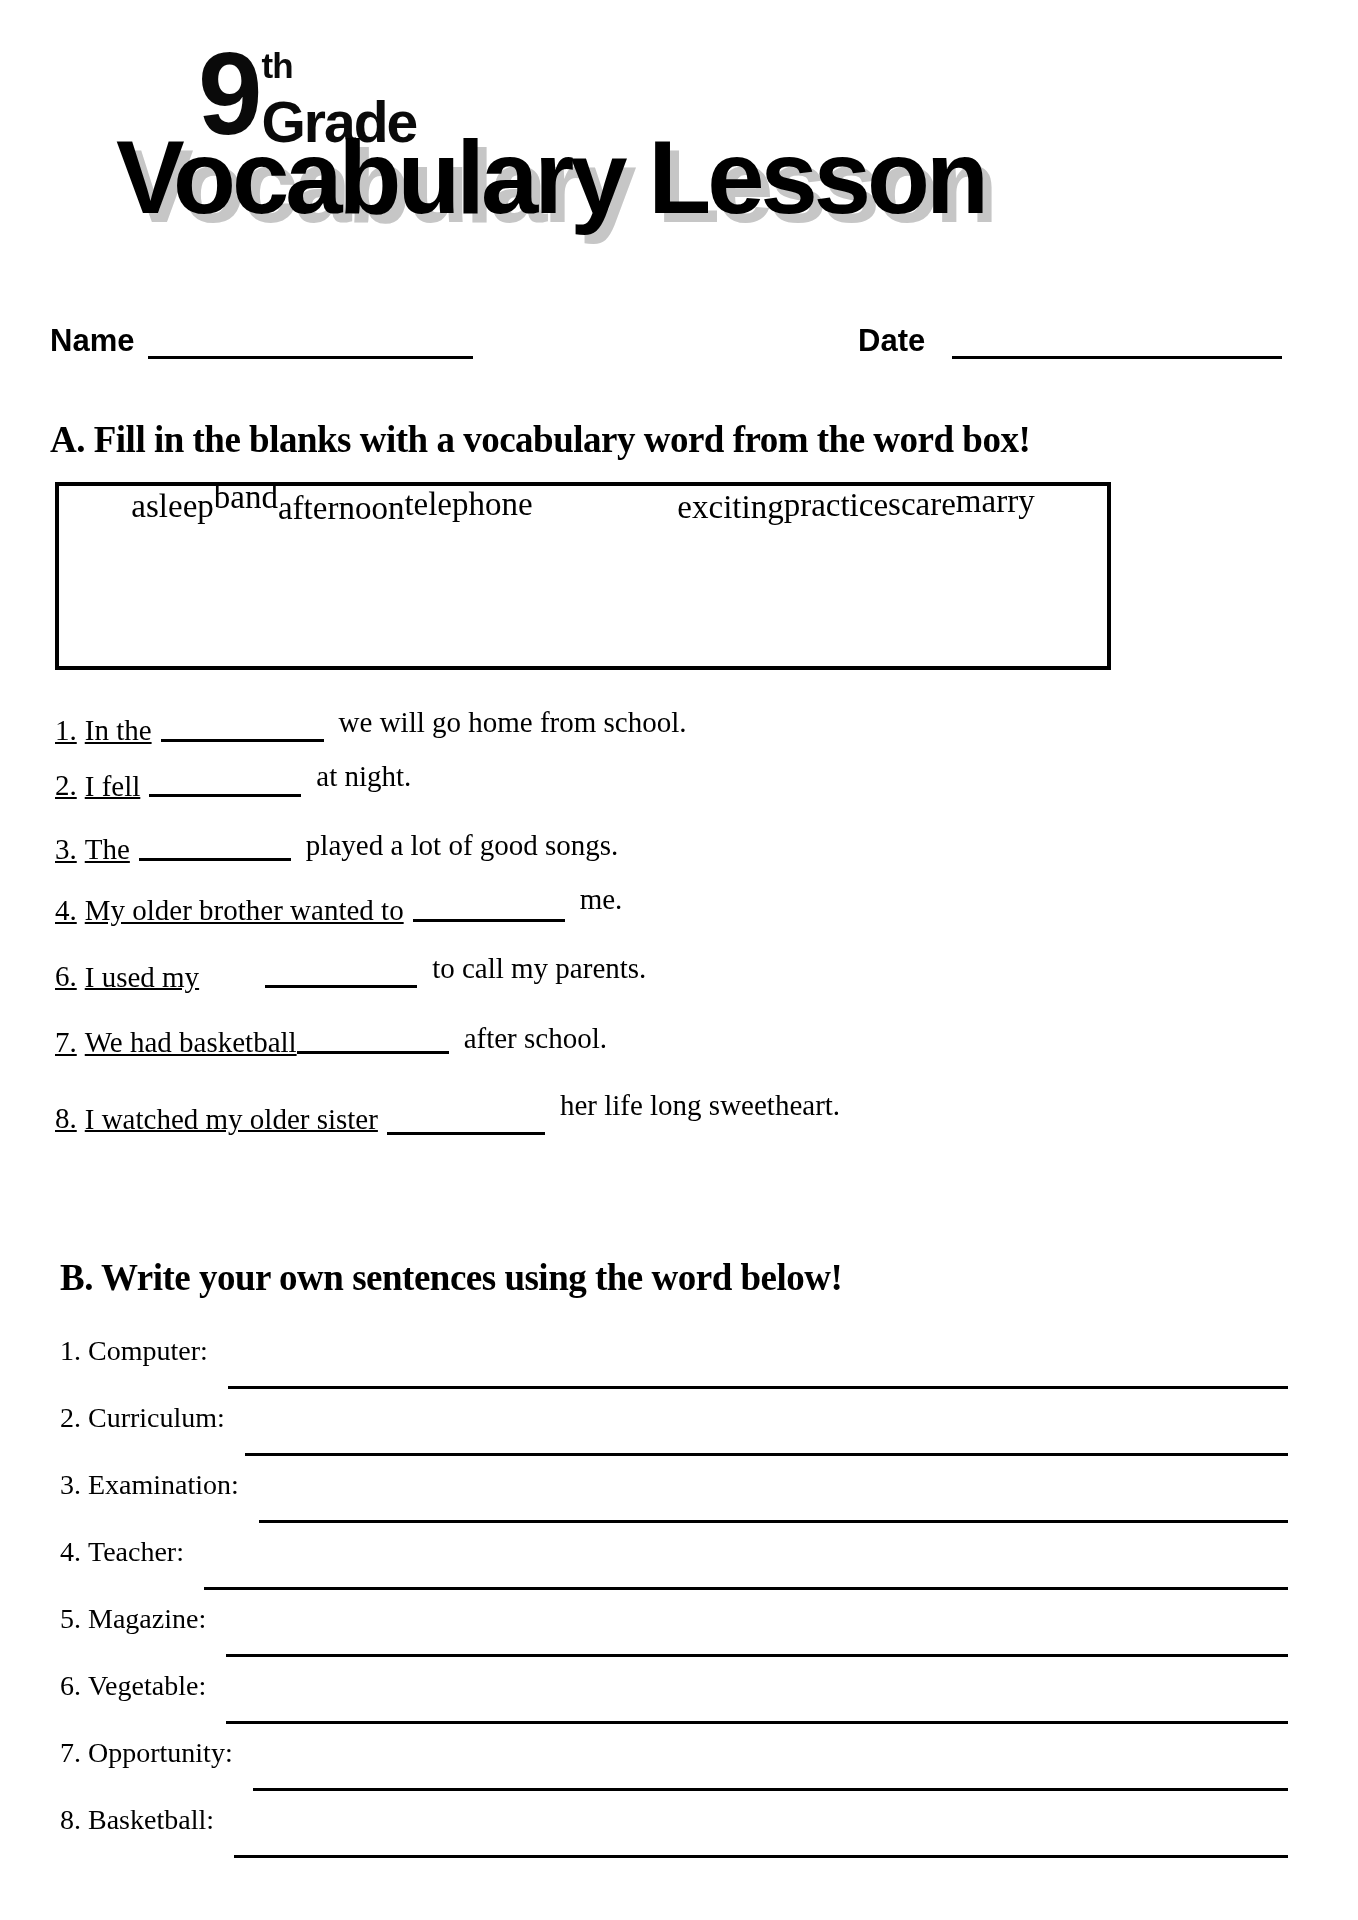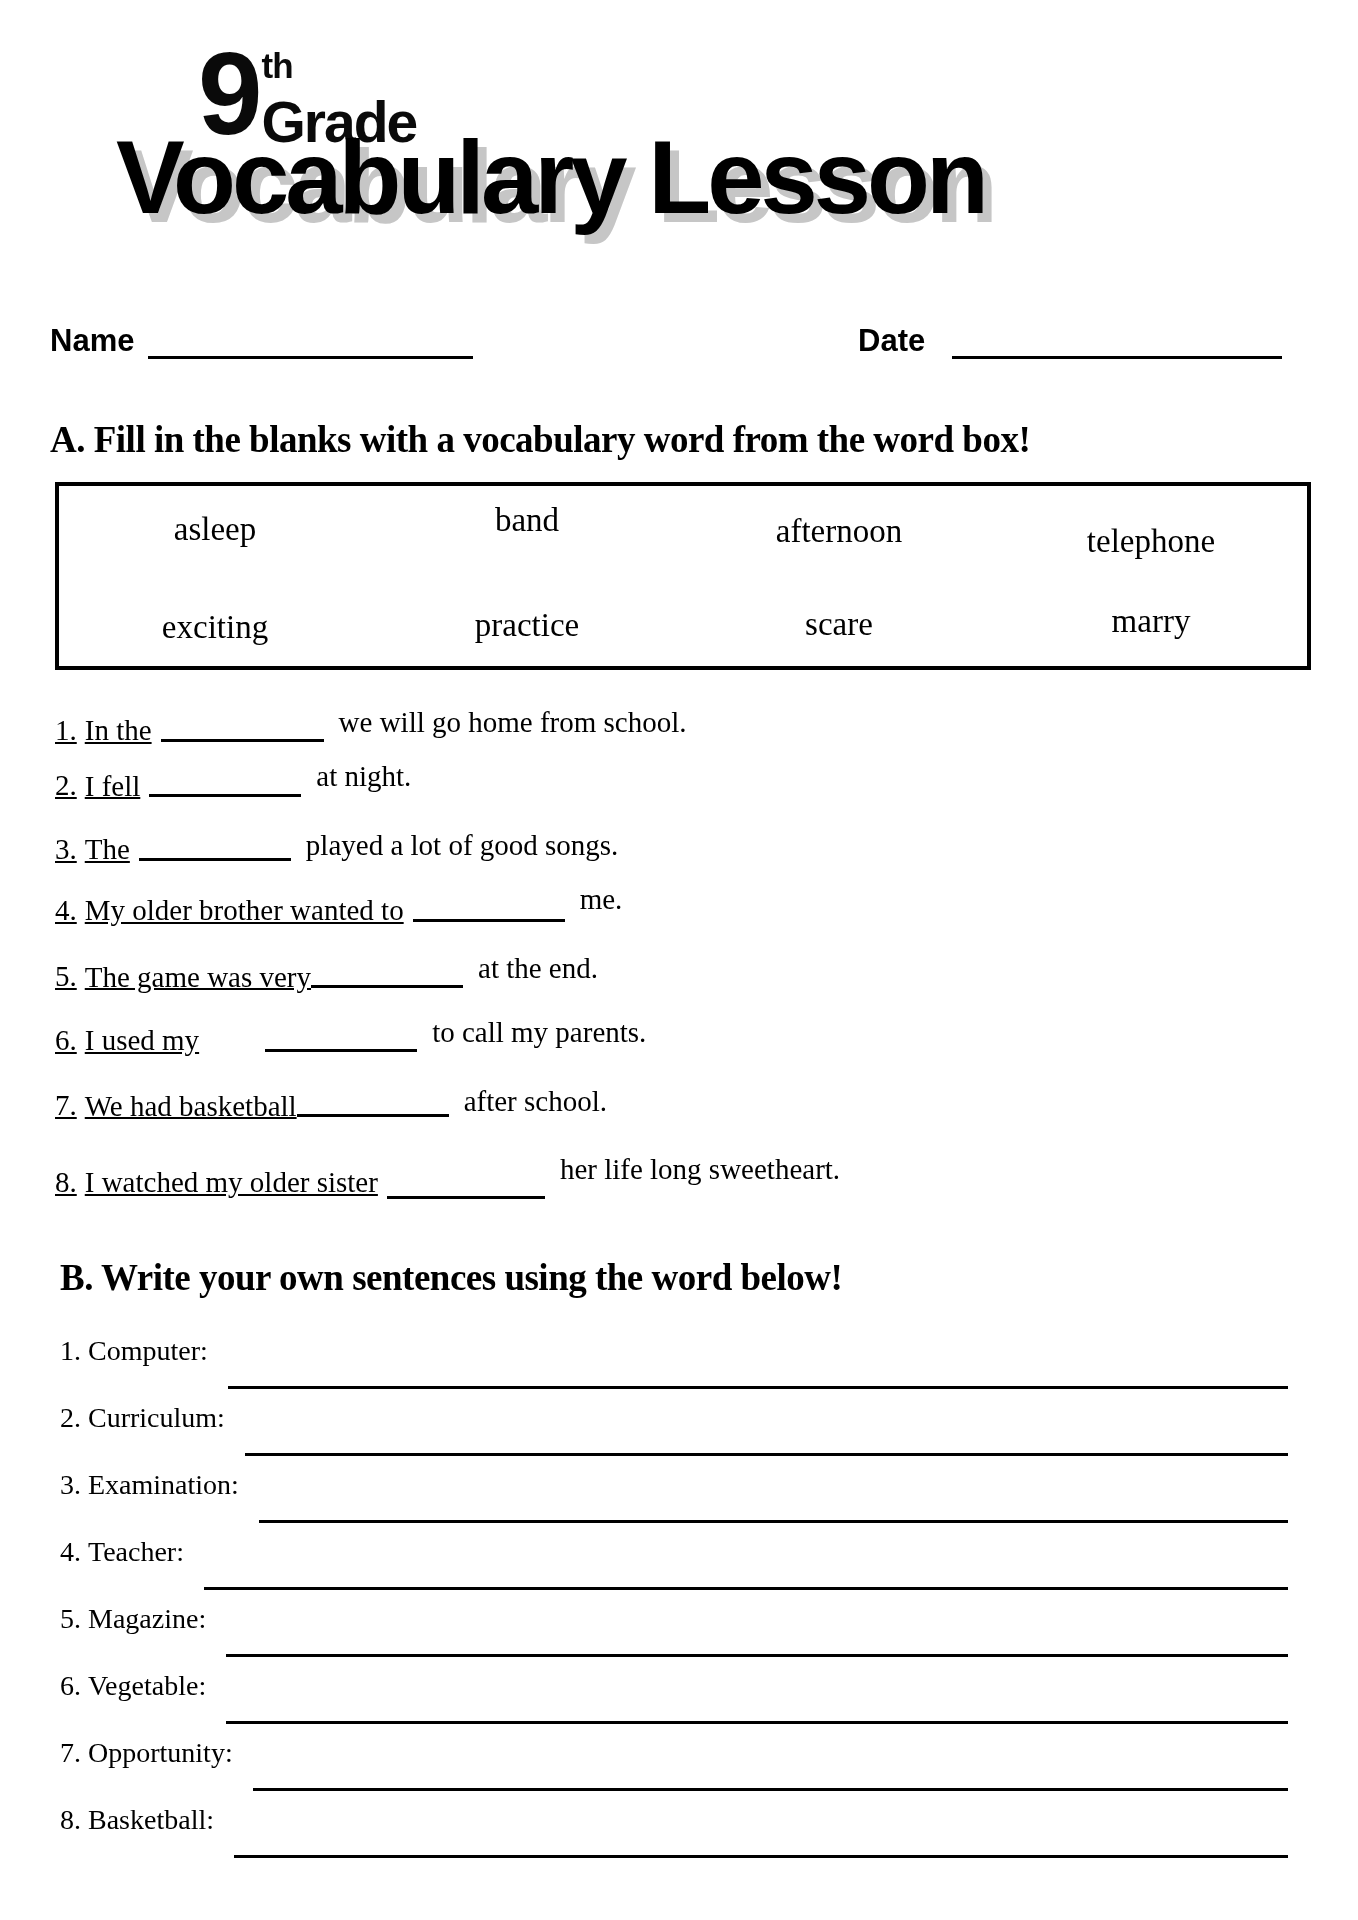--- a/index.html
+++ b/index.html
@@ -31,29 +31,29 @@
   .field-name .field-line{width:325px;}
   .field-date .field-line{width:330px;}
   
   .sec-heading{
     position:absolute;font-weight:bold;font-size:37px;letter-spacing:-0.5px;white-space:nowrap;
   }
   .sec-a-heading{left:50px;top:418px;}
   .sec-b-heading{left:60px;top:1256px;}
   
   .word-box{
-    position:absolute;left:55px;top:482px;width:1256px;height:188px;
+    position:absolute;left:55px;top:482px;width:1056px;height:188px;
     border:4px solid #000;box-sizing:border-box;
-    display:flex;flex-direction:column;justify-content:space-around;
+    display:flex;flex-direction:row;justify-content:space-around;
     font-size:33px;
   }
   .word-row{display:flex;}
   .word-cell{flex:1;text-align:center;}
   .w0{transform:translateY(2px);}  .w1{transform:translateY(-7px);}
-  .w2{transform:translateY(4px);}  .w3{transform:translateY(0px);margin-top:14px;}
+  .w2{transform:translateY(4px);}  .w3{transform:translateY(0px);}
   .w4{transform:translateY(3px);}  .w5{transform:translateY(1px);}
   .w6{transform:translateY(0px);}  .w7{transform:translateY(-3px);}
   
   .a-sentences{position:absolute;left:55px;top:712px;font-size:29px;text-decoration:underline;}
   .sentence{white-space:nowrap;line-height:31px;}
   .s1{margin-bottom:22px;} .s2{margin-bottom:30px;} .s3{margin-bottom:27px;}
   .s4{margin-bottom:33px;} .s5{margin-bottom:30px;} .s6{margin-bottom:32px;}
   .s7{margin-bottom:43px;} .s8{margin-bottom:0;}
   .num{margin-right:8px;}
   .blank{
@@ -119,23 +119,20 @@
   </div>
   <div class="sentence s2">
     <span class="num">2.</span><span>I fell</span><span class="blank"></span><span class="after">at night.</span>
   </div>
   <div class="sentence s3">
     <span class="num">3.</span><span>The</span><span class="blank"></span><span class="after">played a lot of good songs.</span>
   </div>
   <div class="sentence s4">
     <span class="num">4.</span><span>My older brother wanted to</span><span class="blank"></span><span class="after">me.</span>
   </div>
-  <div class="sentence s5">
-    <span class="num">5.</span><span>The game was very</span><span class="blank"></span><span class="after">at the end.</span>
-  </div>
   <div class="sentence s6">
     <span class="num">6.</span><span>I used my</span><span class="blank"></span><span class="after">to call my parents.</span>
   </div>
   <div class="sentence s7">
     <span class="num">7.</span><span>We had basketball</span><span class="blank"></span><span class="after">after school.</span>
   </div>
   <div class="sentence s8">
     <span class="num">8.</span><span>I watched my older sister</span><span class="blank"></span><span class="after">her life long sweetheart.</span>
   </div>
 </div>

